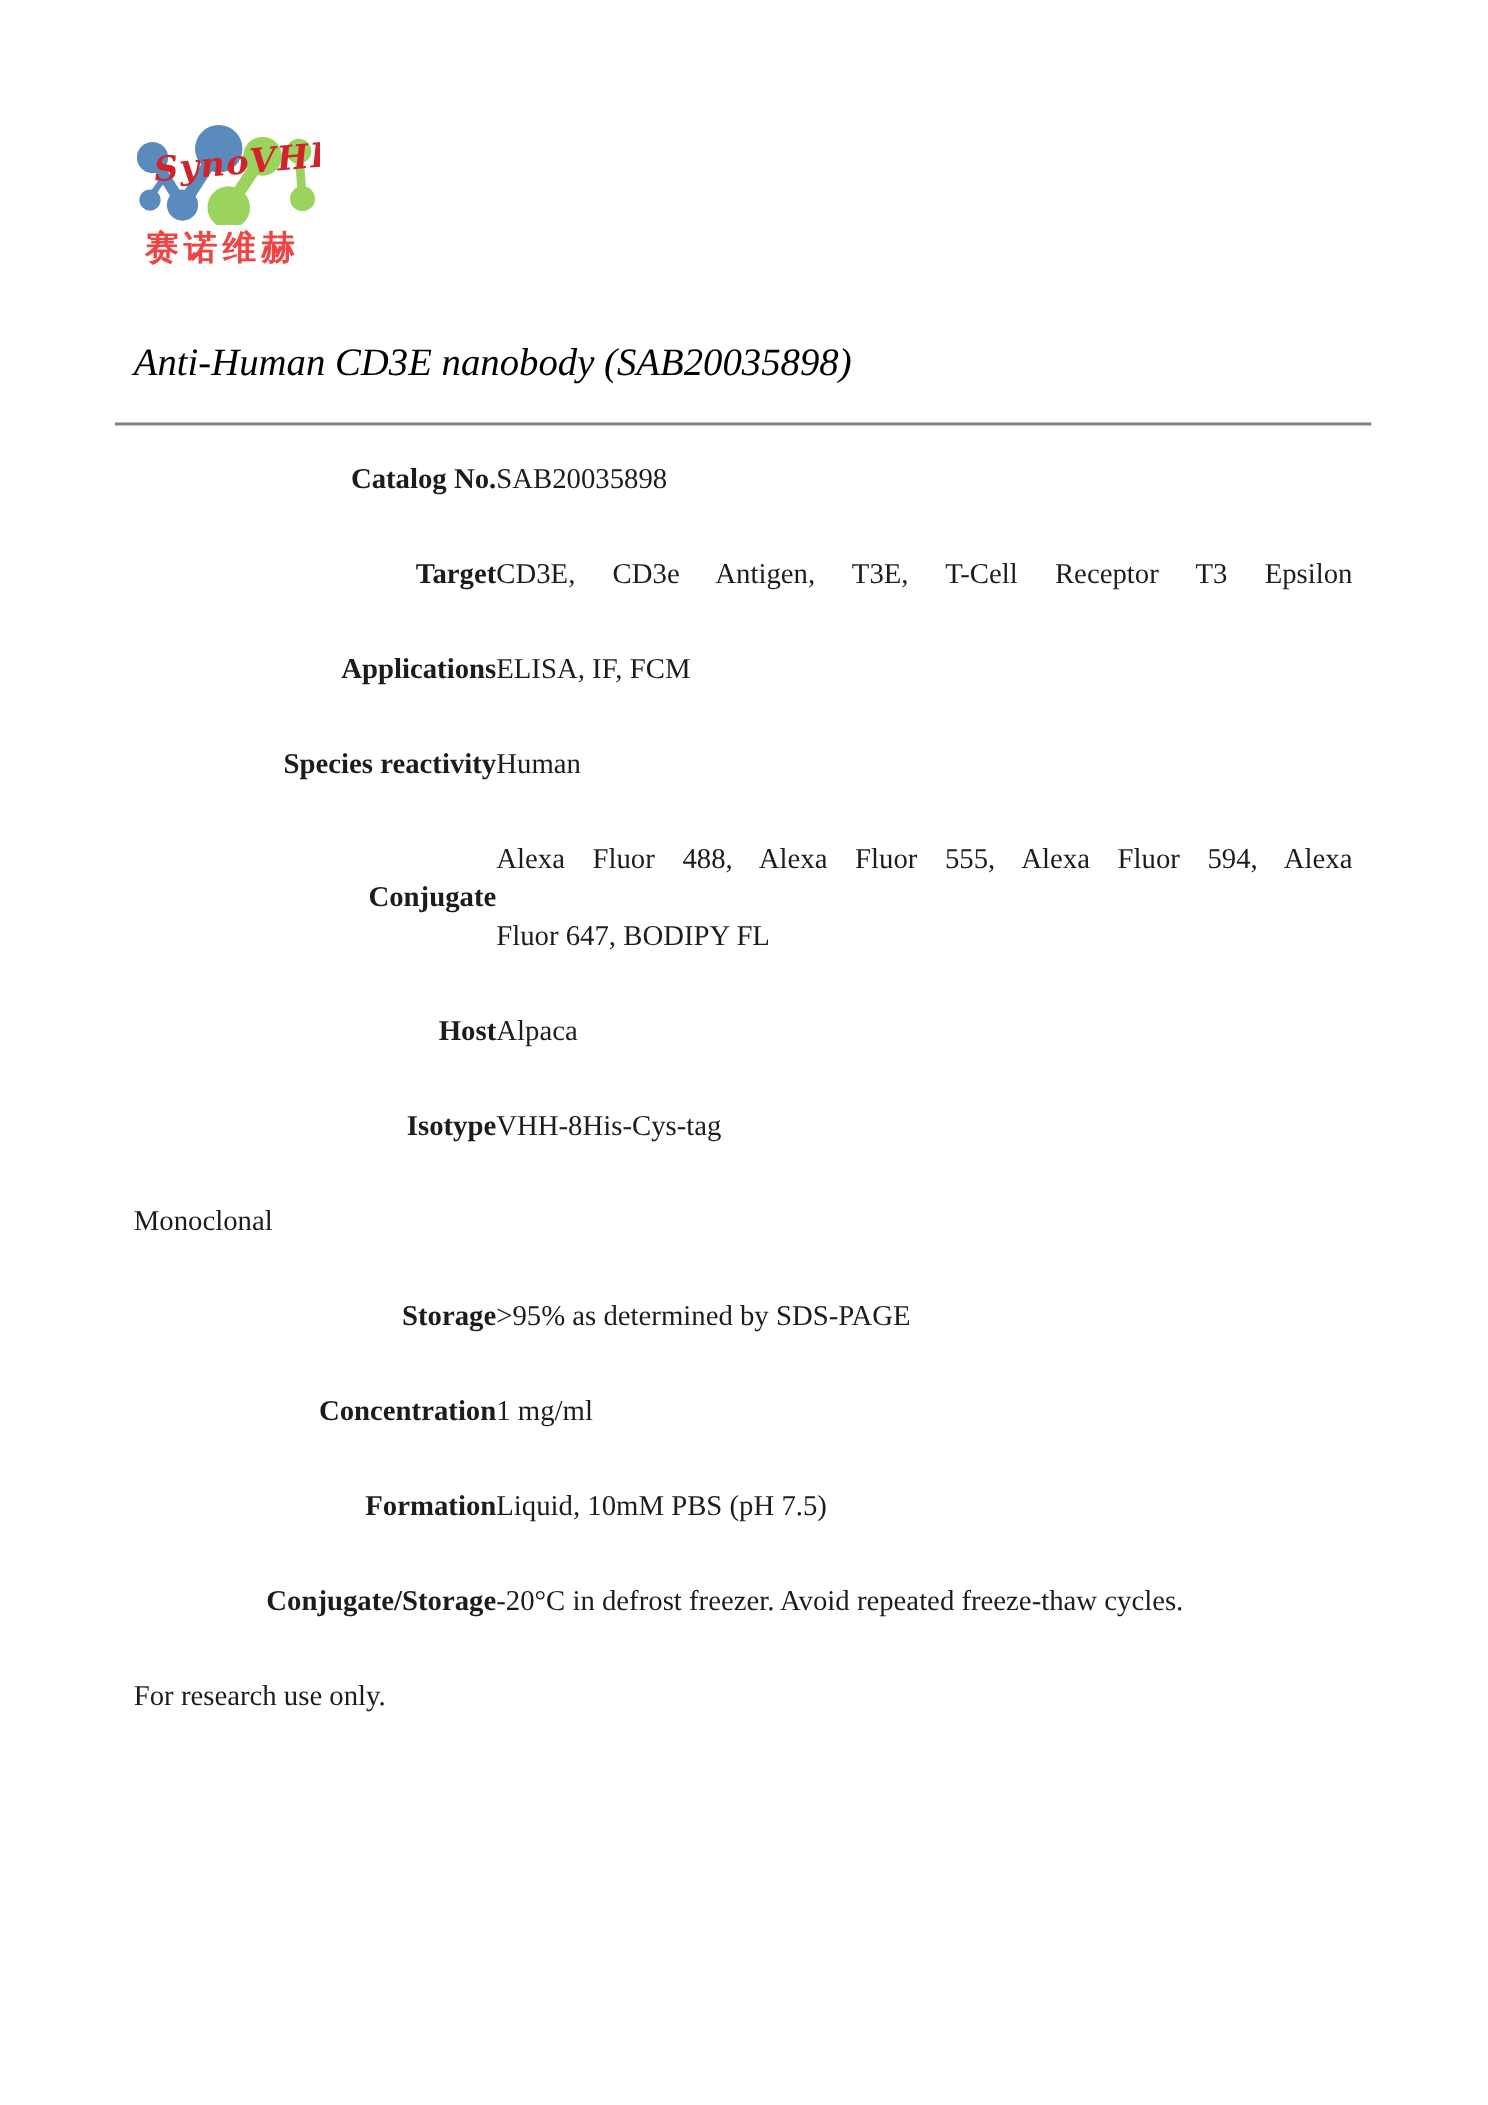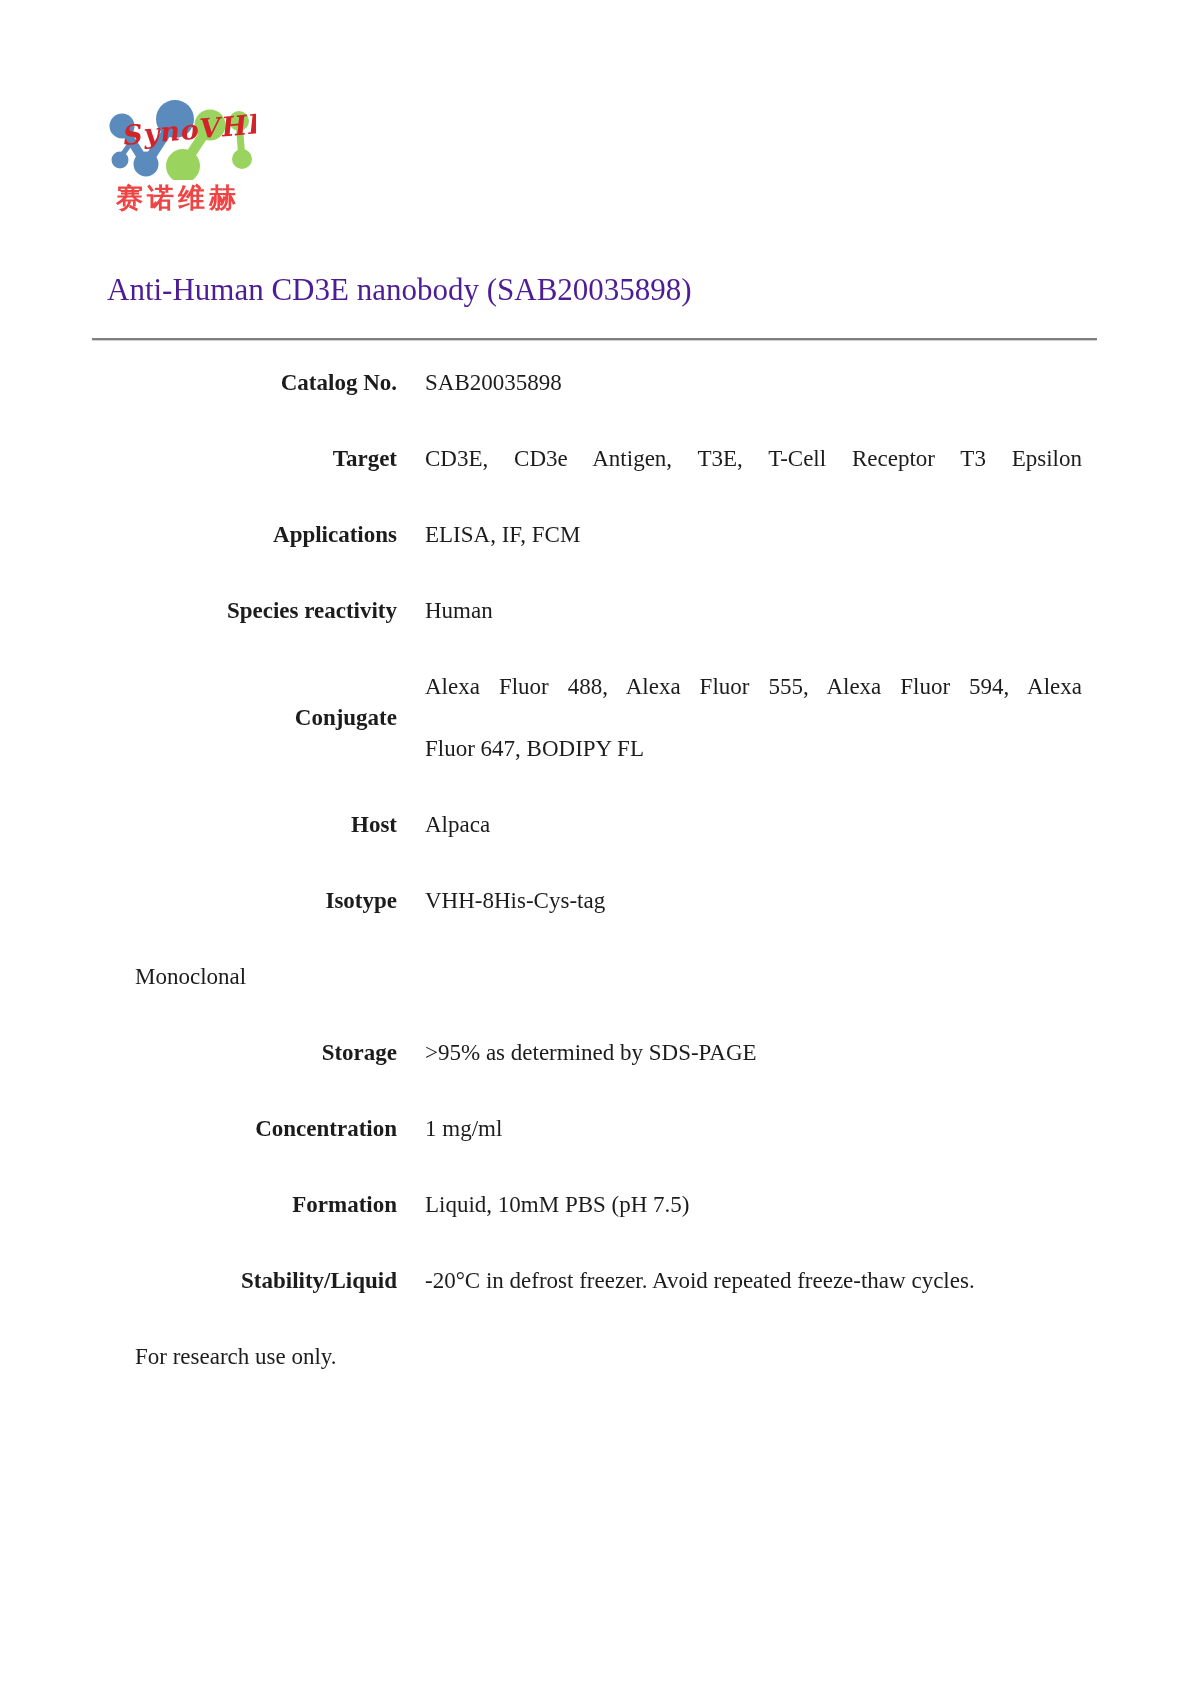--- a/index.html
+++ b/index.html
@@ -14,34 +14,35 @@
     overflow:hidden;
   }
   .logo { position:absolute; left:96px; top:88px; width:160px; height:92px; }
   .brand-cn {
     position:absolute; left:116px; top:180px;
     font-family:"Liberation Sans","DejaVu Sans",sans-serif;
     font-size:27px; font-weight:600; letter-spacing:4px; color:#ef4444;
   }
   .title {
     position:absolute; left:107px; top:272px; width:980px;
-    font-size:31px; font-weight:normal; color:#4c1d95;
+    font-size:31px; font-weight:normal; color:#000000;
     white-space:nowrap;
+    font-style:italic;
   }
   .rule {
     position:absolute; left:92px; top:338px; width:1005px; height:3px;
     border-top:2px solid #7f7f7f; border-bottom:1px solid #d0d0d0;
   }
   .spec-table {
     position:absolute; left:107px; top:352px; width:975px;
     font-size:23px;
   }
   .row { display:flex; align-items:center; margin-bottom:14px; }
   .label { width:290px; flex:none; font-weight:bold; line-height:62px;text-align:right; }
-  .value { flex:1; min-width:0;margin-left:28px; }
+  .value { flex:1; min-width:0; }
   .vline { line-height:62px; }
   .jfull { text-align:justify; text-align-last:justify; }
 </style>
 </head>
 <body>
 
 <div class="page">
 
   <svg class="logo" viewBox="0 0 160 92" xmlns="http://www.w3.org/2000/svg">
 
@@ -130,21 +131,21 @@
           <div class="vline">1 mg/ml</div>
         </div>
       </div>
       <div class="row">
         <div class="label">Formation</div>
         <div class="value">
           <div class="vline">Liquid, 10mM PBS (pH 7.5)</div>
         </div>
       </div>
       <div class="row">
-        <div class="label">Stability/Liquid</div>
+        <div class="label">Conjugate/Storage</div>
         <div class="value">
           <div class="vline">-20°C in defrost freezer. Avoid repeated freeze-thaw cycles.</div>
         </div>
       </div>
       <div class="row">
         <div class="value">
           <div class="vline">For research use only.</div>
         </div>
       </div>
     </div>

